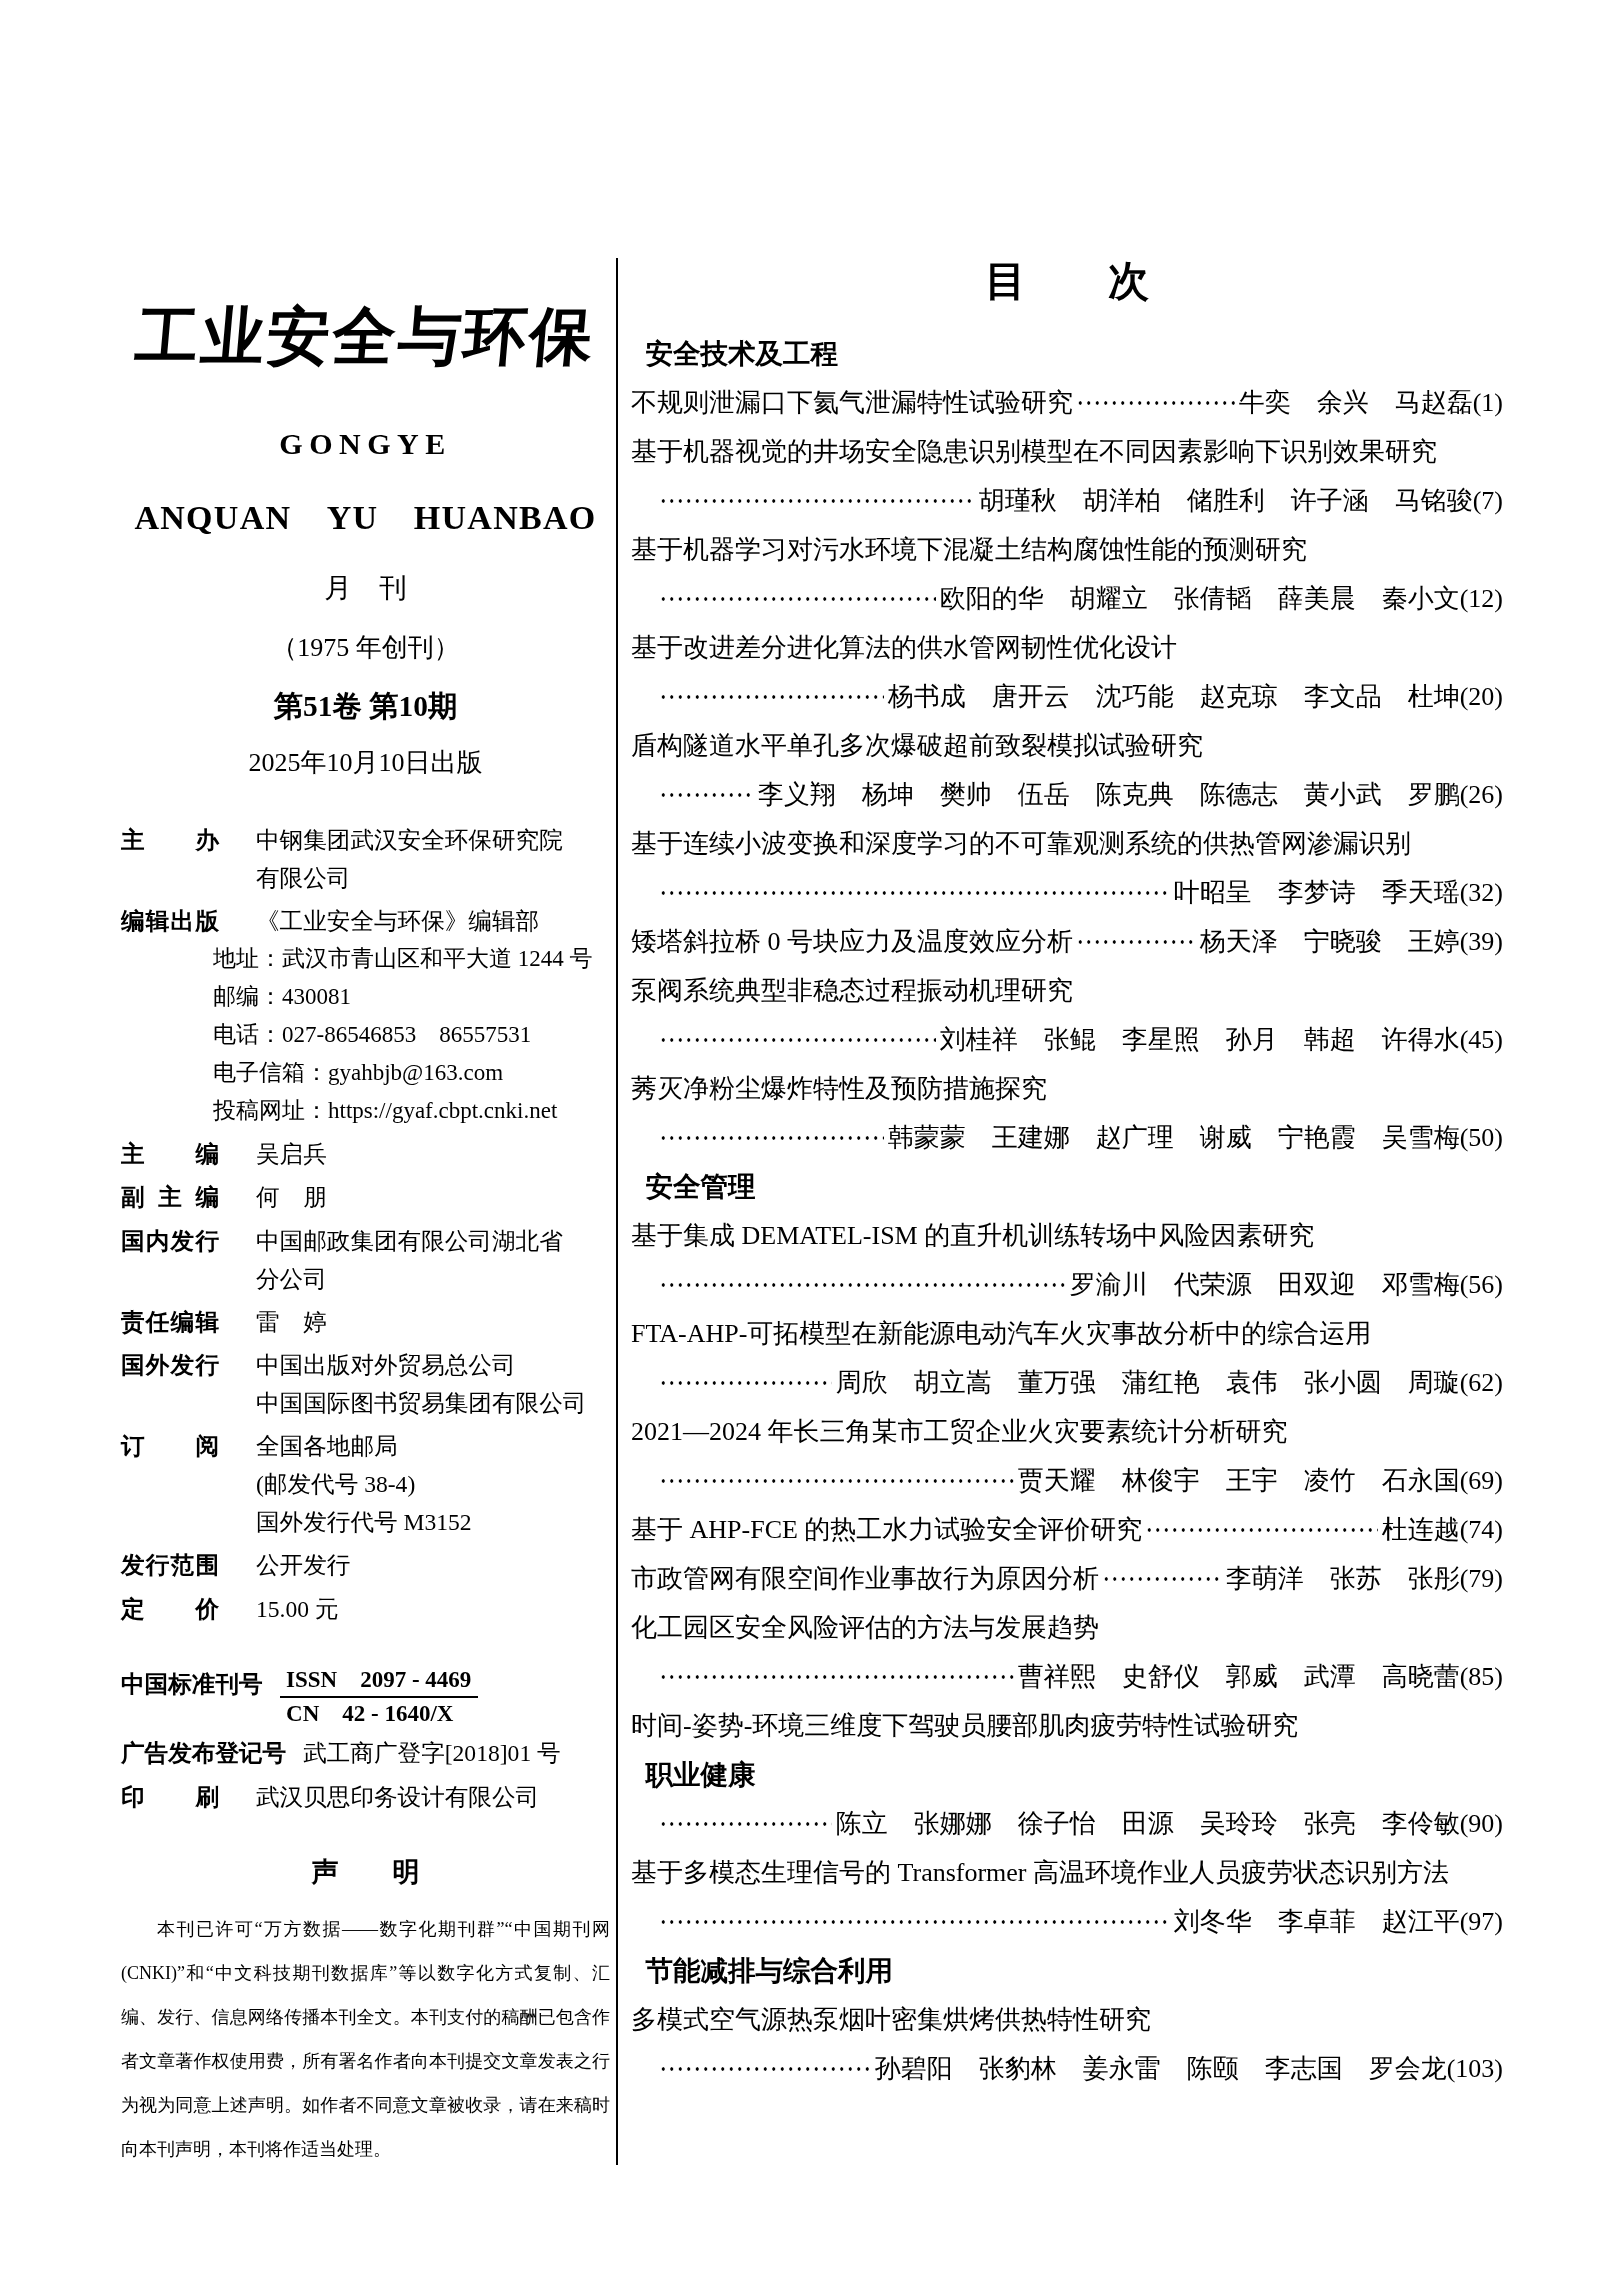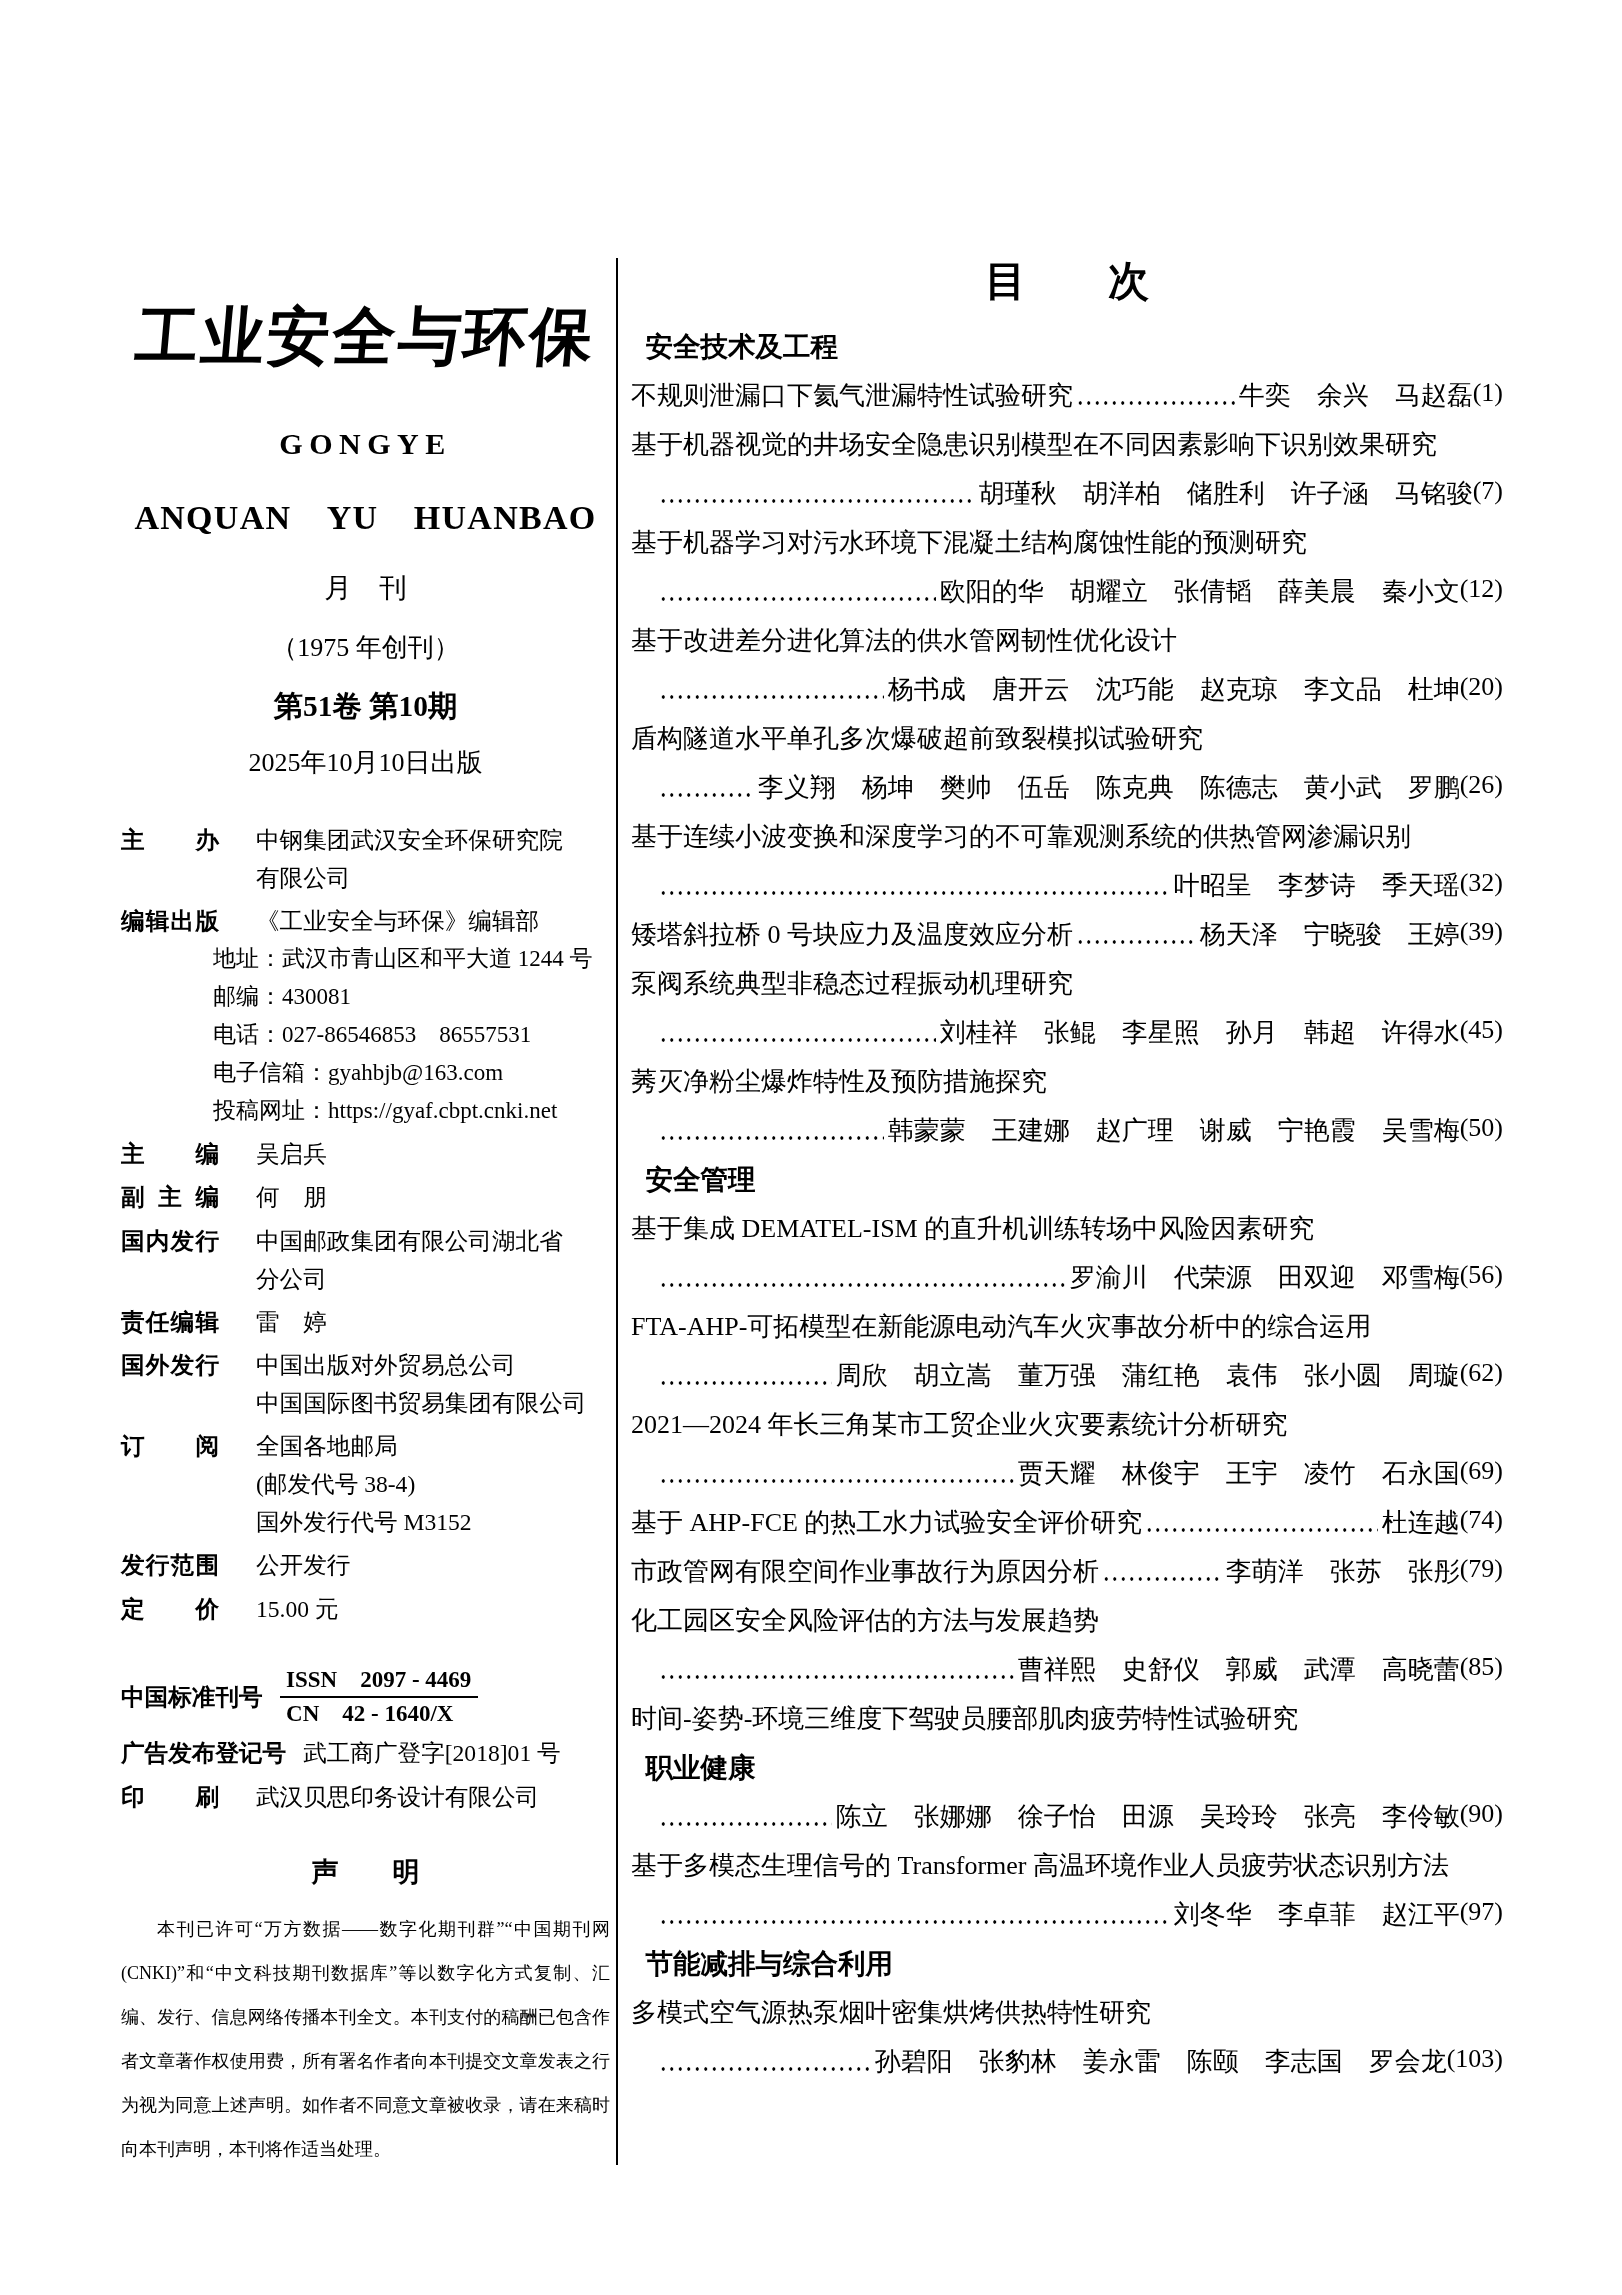--- a/index.html
+++ b/index.html
@@ -18,21 +18,21 @@
   }
   .pinyin1{margin-top:47px;text-align:center;font-weight:700;font-size:30px;letter-spacing:6.5px;}
   .pinyin2{margin-top:34px;text-align:center;font-weight:700;font-size:34px;letter-spacing:1.3px;white-space:nowrap;}
   .freq{margin-top:29px;text-align:center;font-size:27.5px;}
   .founded{margin-top:23.6px;text-align:center;font-size:26px;}
   .vol{margin-top:22px;text-align:center;font-size:29.4px;font-weight:700;}
   .pubdate{margin-top:18.3px;text-align:center;font-size:26px;}
 
   #info-rows{margin-top:41px;font-size:23.6px;line-height:38px;}
   .info-row{display:flex;align-items:flex-start;margin-top:5.2px;}
-  .info-row.center{align-items:center;margin-top:37px;}
+  .info-row.center{align-items:flex-start;margin-top:37px;}
   .info-lbl{
     flex:none;width:98px;margin-right:37px;font-weight:700;
     font-family:"Liberation Sans","DejaVu Sans",sans-serif;
     text-align:justify;text-align-last:justify;
   }
   .info-lbl.wide{width:auto;text-align:left;text-align-last:auto;margin-right:17px;}
   .info-val{white-space:pre-line;}
   .info-row.sub{margin-top:0;font-size:23px;}
   .info-row.sub .sub-lbl{flex:none;margin-left:92px;}
   .issn-stack{display:inline-block;font-weight:700;font-size:23px;line-height:30px;}
@@ -46,21 +46,21 @@
 
   
   #divider{position:absolute;left:616px;top:258px;width:2px;height:1907px;background:#000;}
 
   
   #right-col{position:absolute;left:631px;top:258px;width:872px;}
   .toc-title{
     text-align:center;font-size:41px;font-weight:900;line-height:46px;
     margin-bottom:25px;white-space:nowrap;
   }
-  .toc-line{display:flex;height:49px;font-size:26px;white-space:nowrap;}
+  .toc-line{display:flex;align-items:center;height:49px;font-size:26px;white-space:nowrap;}
   .toc-sec{
     font-family:"Liberation Sans","DejaVu Sans",sans-serif;
     font-weight:700;font-size:27.5px;padding-left:14.4px;
   }
   .toc-indent{flex:none;width:25px;}
   .dots{
     flex:1 1 auto;min-width:22px;align-self:stretch;margin:0 3.9px 0 2.6px;
     background-image:radial-gradient(circle,#000 1.6px,transparent 1.8px);
     background-size:8.5px 7.9px;background-repeat:repeat-x;background-position:left center;
   }

